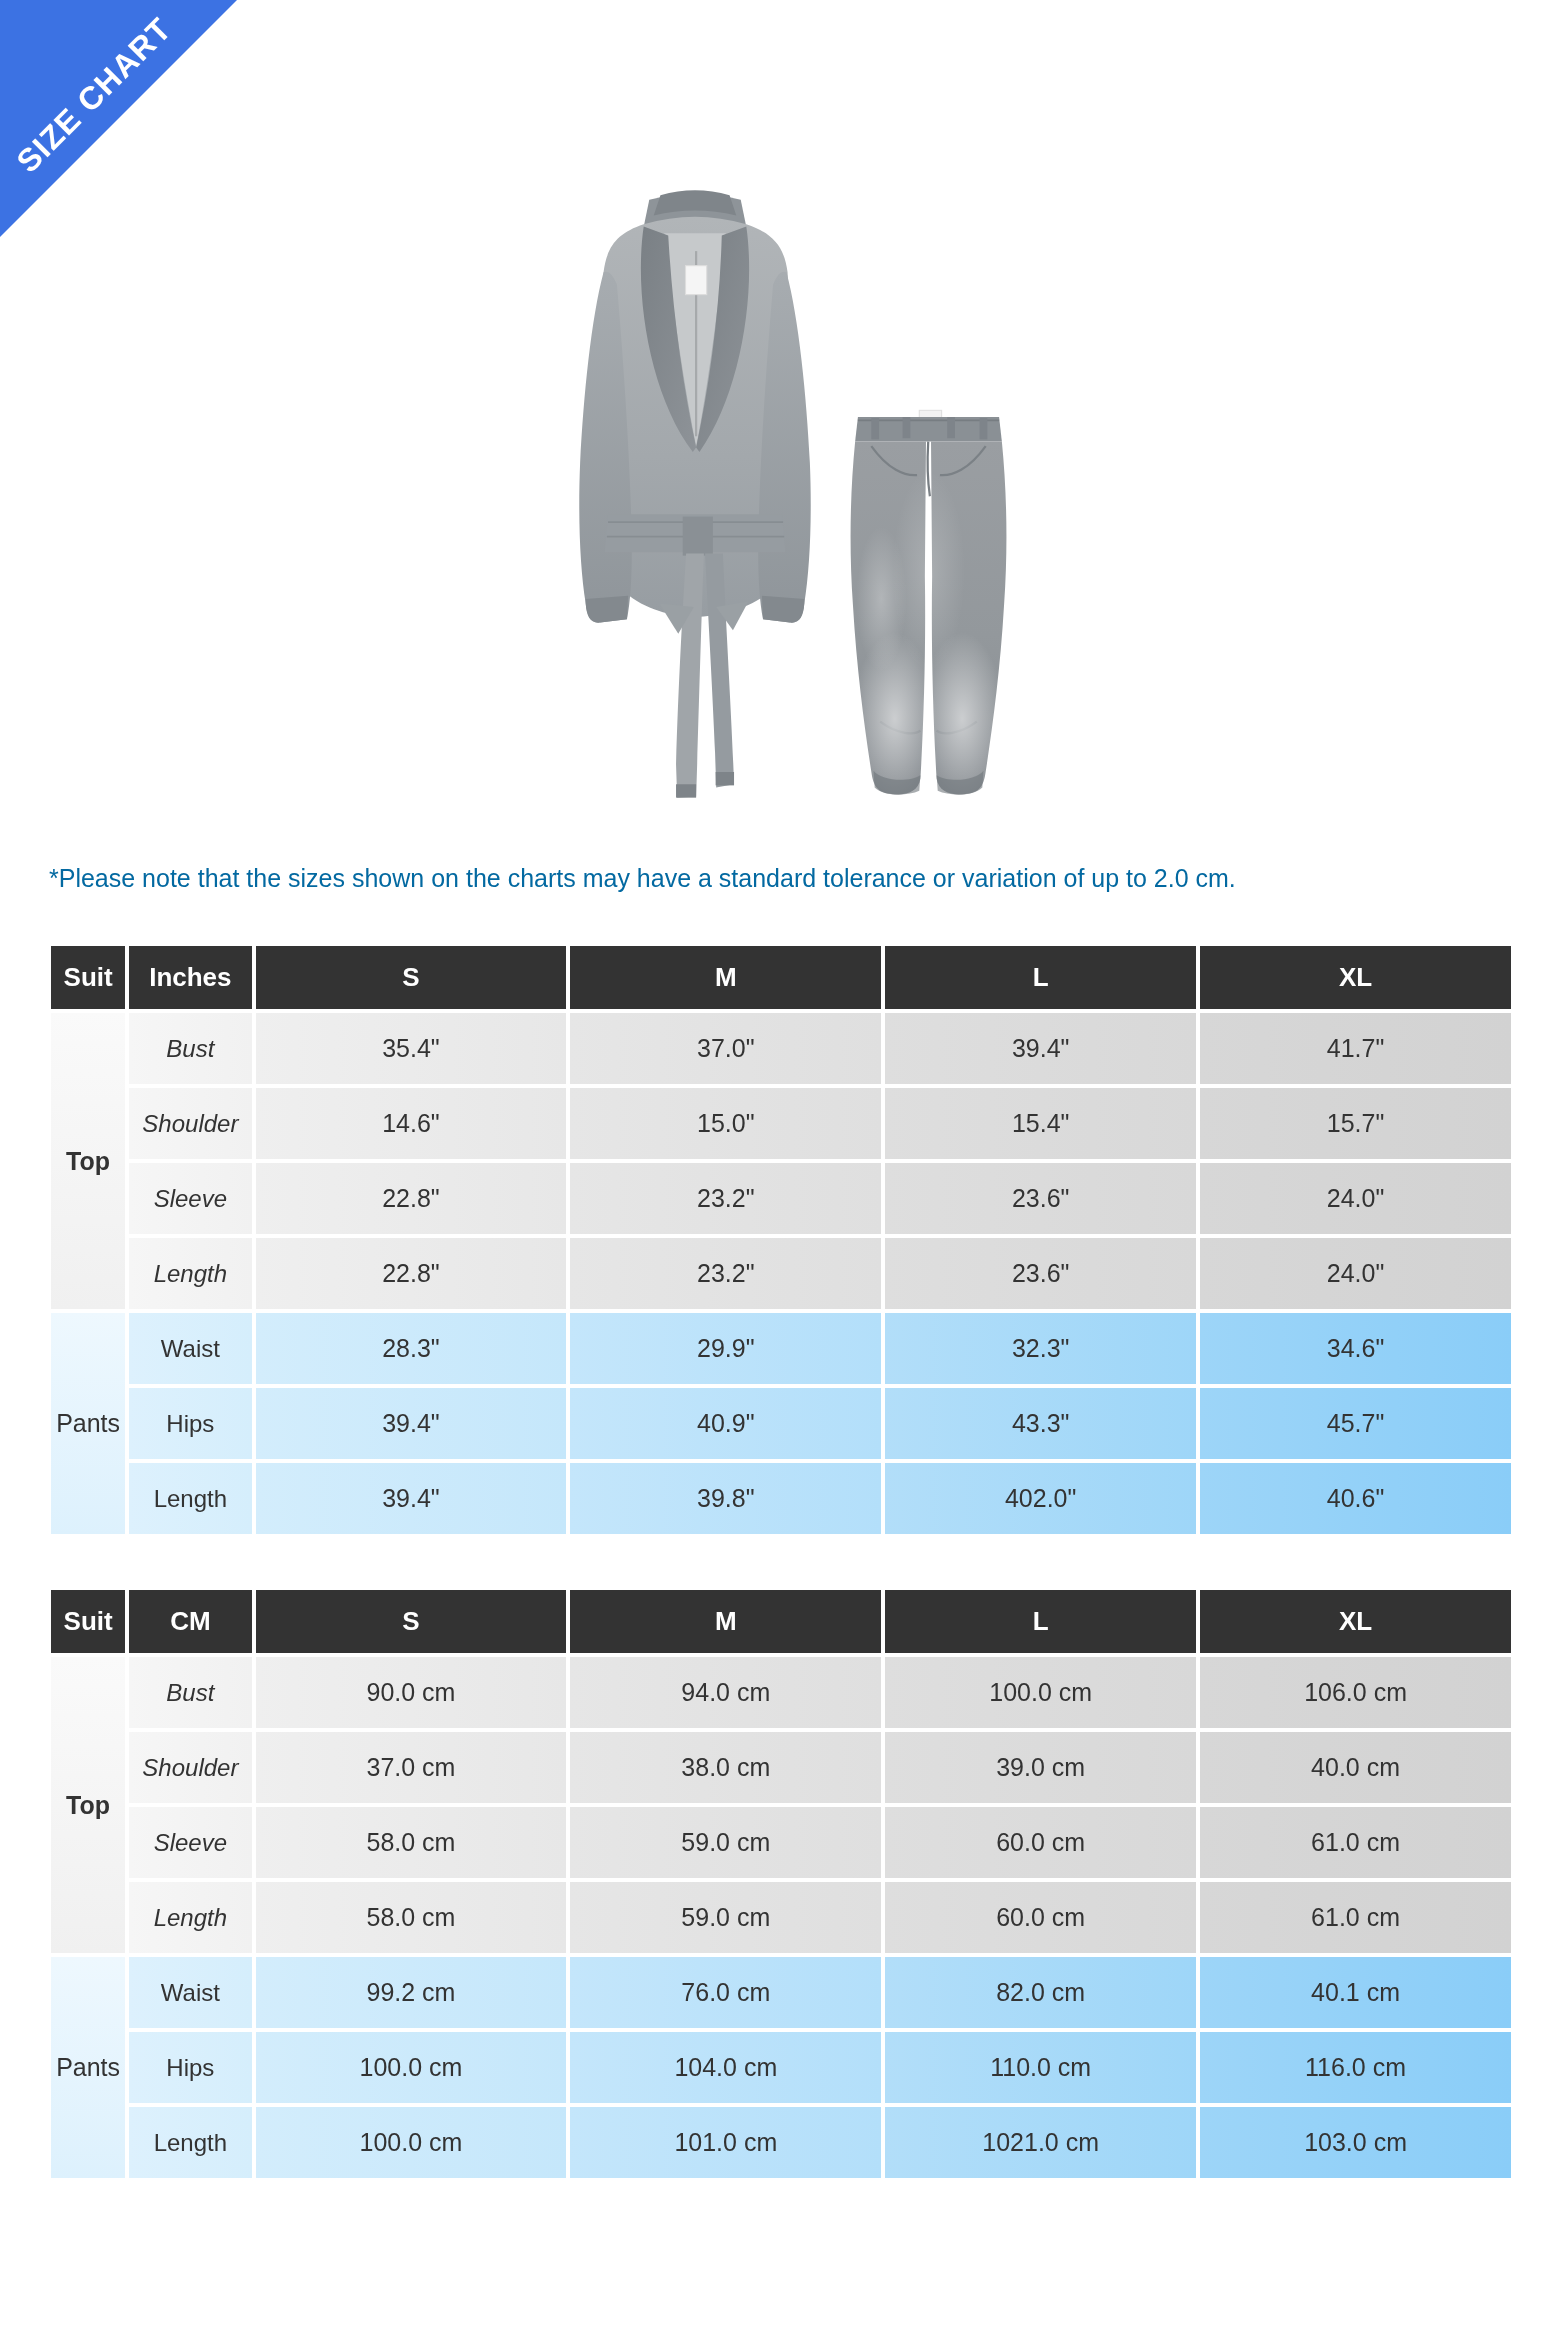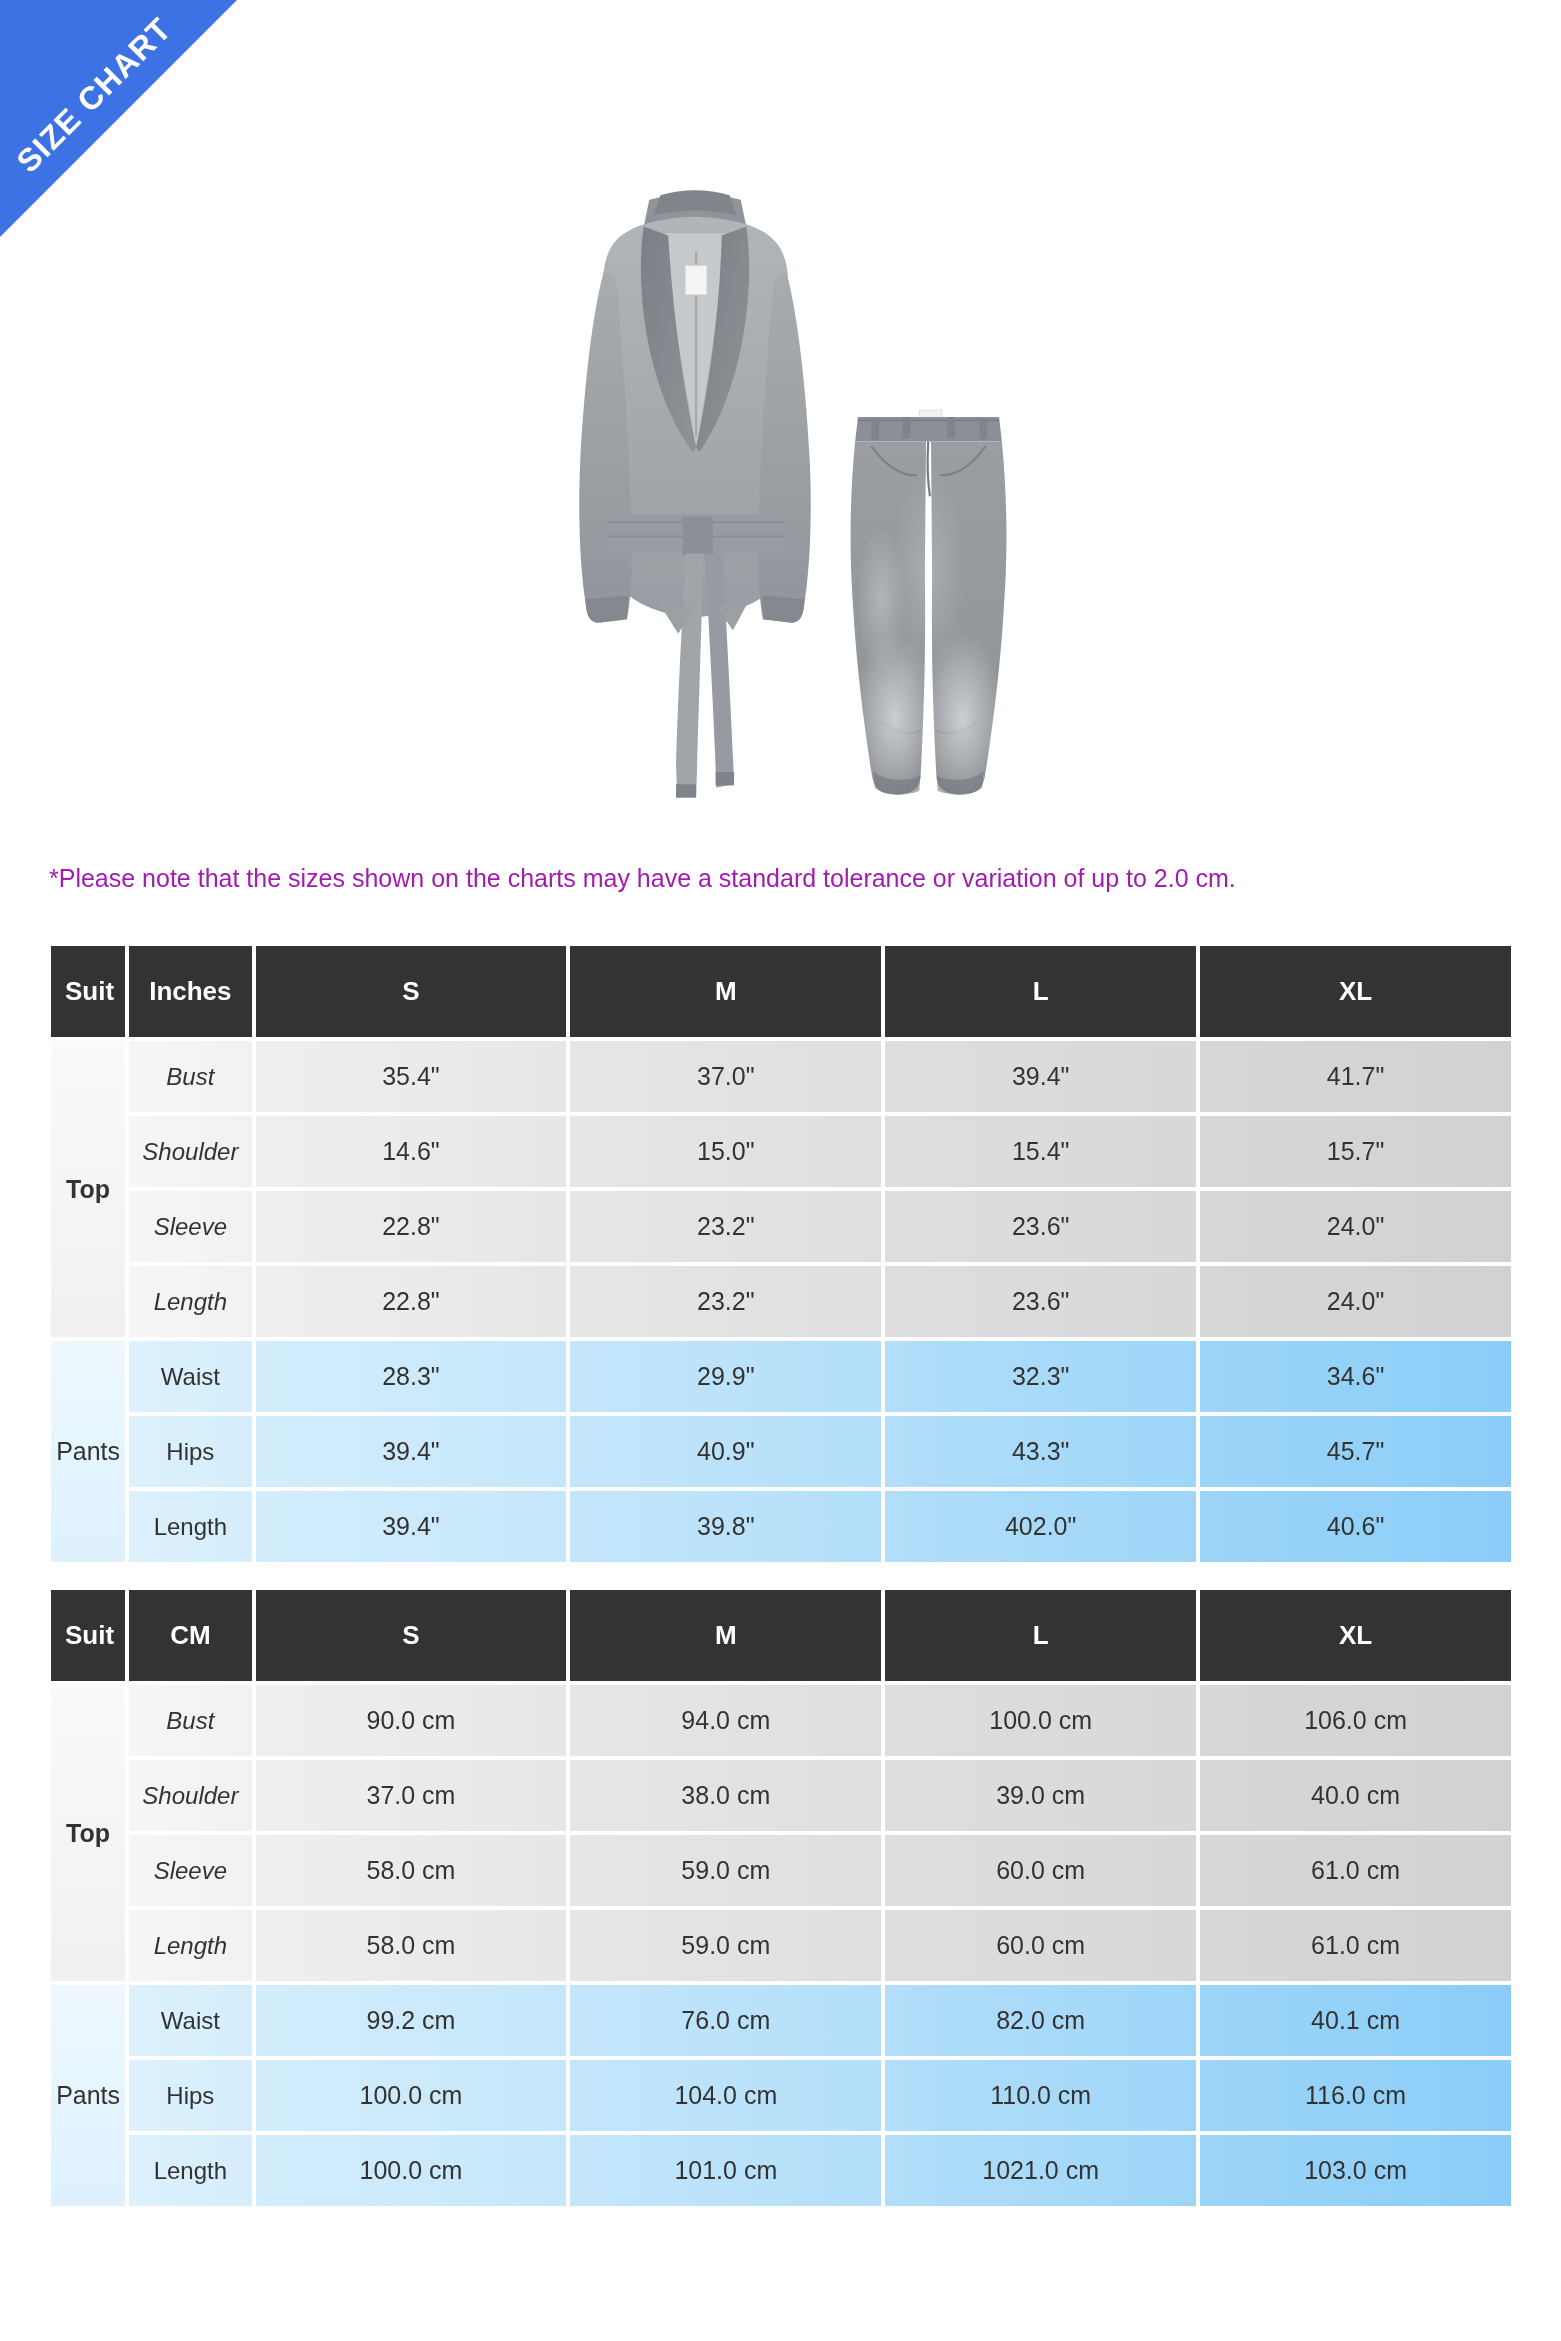--- a/index.html
+++ b/index.html
@@ -13,29 +13,29 @@
           line-height:40px;text-align:center;color:#ffffff;font-size:32px;
           font-weight:bold;letter-spacing:1.1px;transform:rotate(-45deg);}
 
   
   .product{position:absolute;}
   #jacket-art{left:550px;top:184px;}
   #pants-art{left:849px;top:409px;}
 
   
   .note{position:absolute;left:49px;top:864px;width:1452px;
-        font-size:25px;color:#a21caf;}
+        font-size:25px;color:#0369a1;}
 
   
   table.size-table{position:absolute;left:47px;width:1468px;
         border-collapse:separate;border-spacing:4.5px;table-layout:fixed;}
   #table-inches{top:942px;}
   #table-cm{top:1586px;}
   th{background:#333333;color:#ffffff;font-weight:bold;font-size:26px;
-     height:63px;text-align:center;vertical-align:middle;padding:14px;}
+     height:63px;text-align:center;vertical-align:middle;padding:0;}
   td{font-size:25px;color:#333333;text-align:center;vertical-align:middle;
      height:71px;padding:0;}
   td.col-label{font-size:24px;}
 
   tr.gray td.col-group {background:linear-gradient(180deg,#fafafa,#f0f0f0);font-weight:bold;}
   tr.gray td.col-label {background:linear-gradient(90deg,#f6f6f6,#f1f1f1);font-style:italic;}
   tr.gray td.col-s     {background:linear-gradient(90deg,#efefef,#e7e7e7);}
   tr.gray td.col-m     {background:linear-gradient(90deg,#e6e6e6,#dfdfdf);}
   tr.gray td.col-l     {background:linear-gradient(90deg,#dedede,#d8d8d8);}
   tr.gray td.col-xl    {background:linear-gradient(90deg,#d7d7d7,#d2d2d2);}

